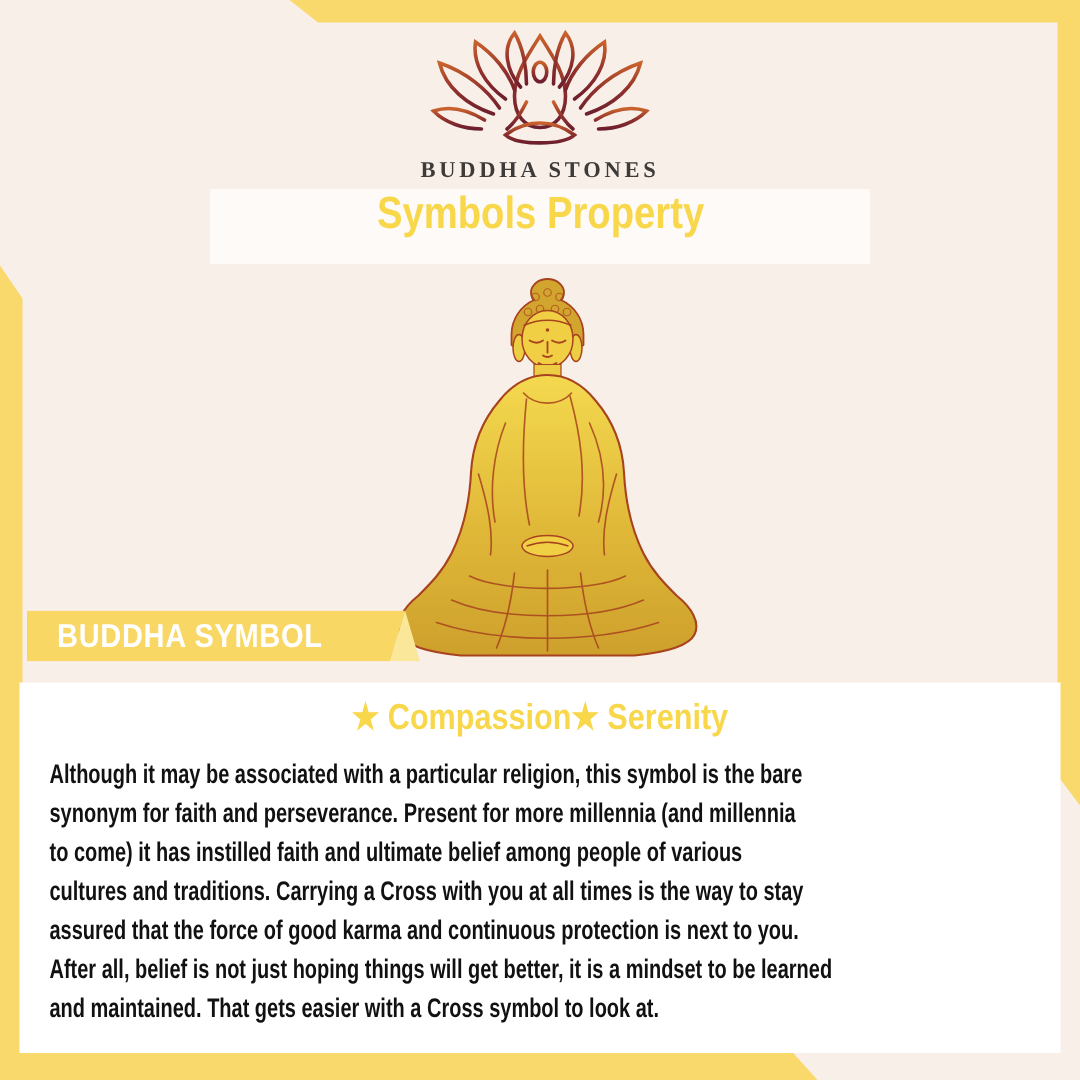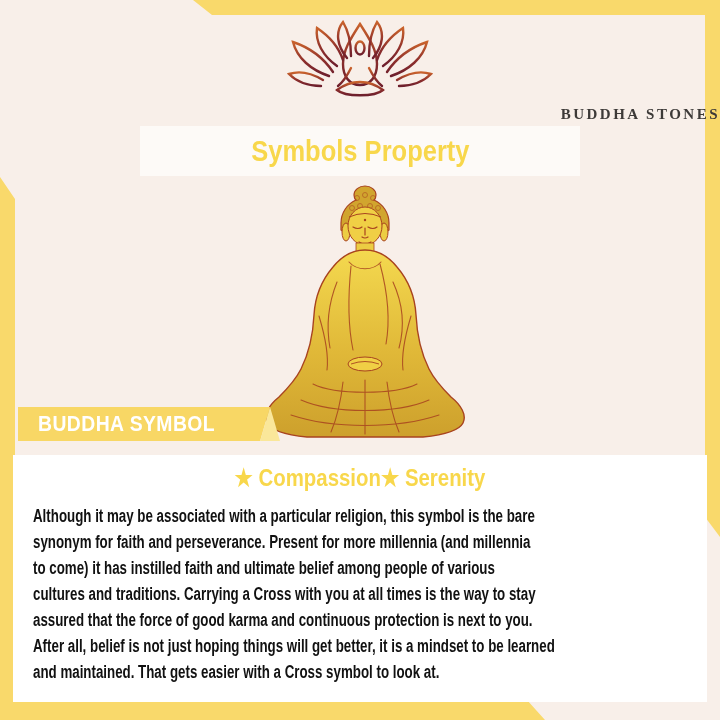--- a/index.html
+++ b/index.html
@@ -14,28 +14,28 @@
   }
   
   .frame{position:absolute;left:0;top:0;width:720px;height:720px;background:#f9d96b;}
   .frame-top-right{clip-path:polygon(193px 0px,720px 0px,720px 537px,705px 517px,705px 15px,212px 15px);}
   .frame-bottom-left{clip-path:polygon(0px 177px,15px 199px,15px 700px,527px 700px,545px 720px,0px 720px);}
   
   .text-panel{position:absolute;left:13px;top:455px;width:694px;height:247px;background:#ffffff;}
   
   .logo{position:absolute;left:285px;top:20px;width:150px;height:90px;}
   .brand-name{
-    position:absolute;left:0;top:106px;width:720px;text-align:right;
+    position:absolute;left:0;top:106px;width:720px;text-align:center;
     font-family:"Liberation Serif",serif;font-size:15px;letter-spacing:2.5px;
     color:#3d3a38;font-weight:600;
   }
   
   .title-banner{
     position:absolute;left:140px;top:126px;width:440px;height:50px;
-    background:#fdfaf7;display:flex;align-items:center;justify-content:center;
+    background:#fdfaf7;display:flex;justify-content:center;
   }
   .title-text{
     font-size:30px;font-weight:bold;color:#f8d74b;
     transform:scaleX(.85);transform-origin:center center;white-space:nowrap;
   }
   
   .buddha{position:absolute;left:253px;top:184px;width:225px;height:258px;}
   
   .badge{position:absolute;left:18px;top:407px;width:238px;height:34px;padding-left:24px;}
   .badge .badge-main{position:absolute;inset:0;background:#f8d765;

